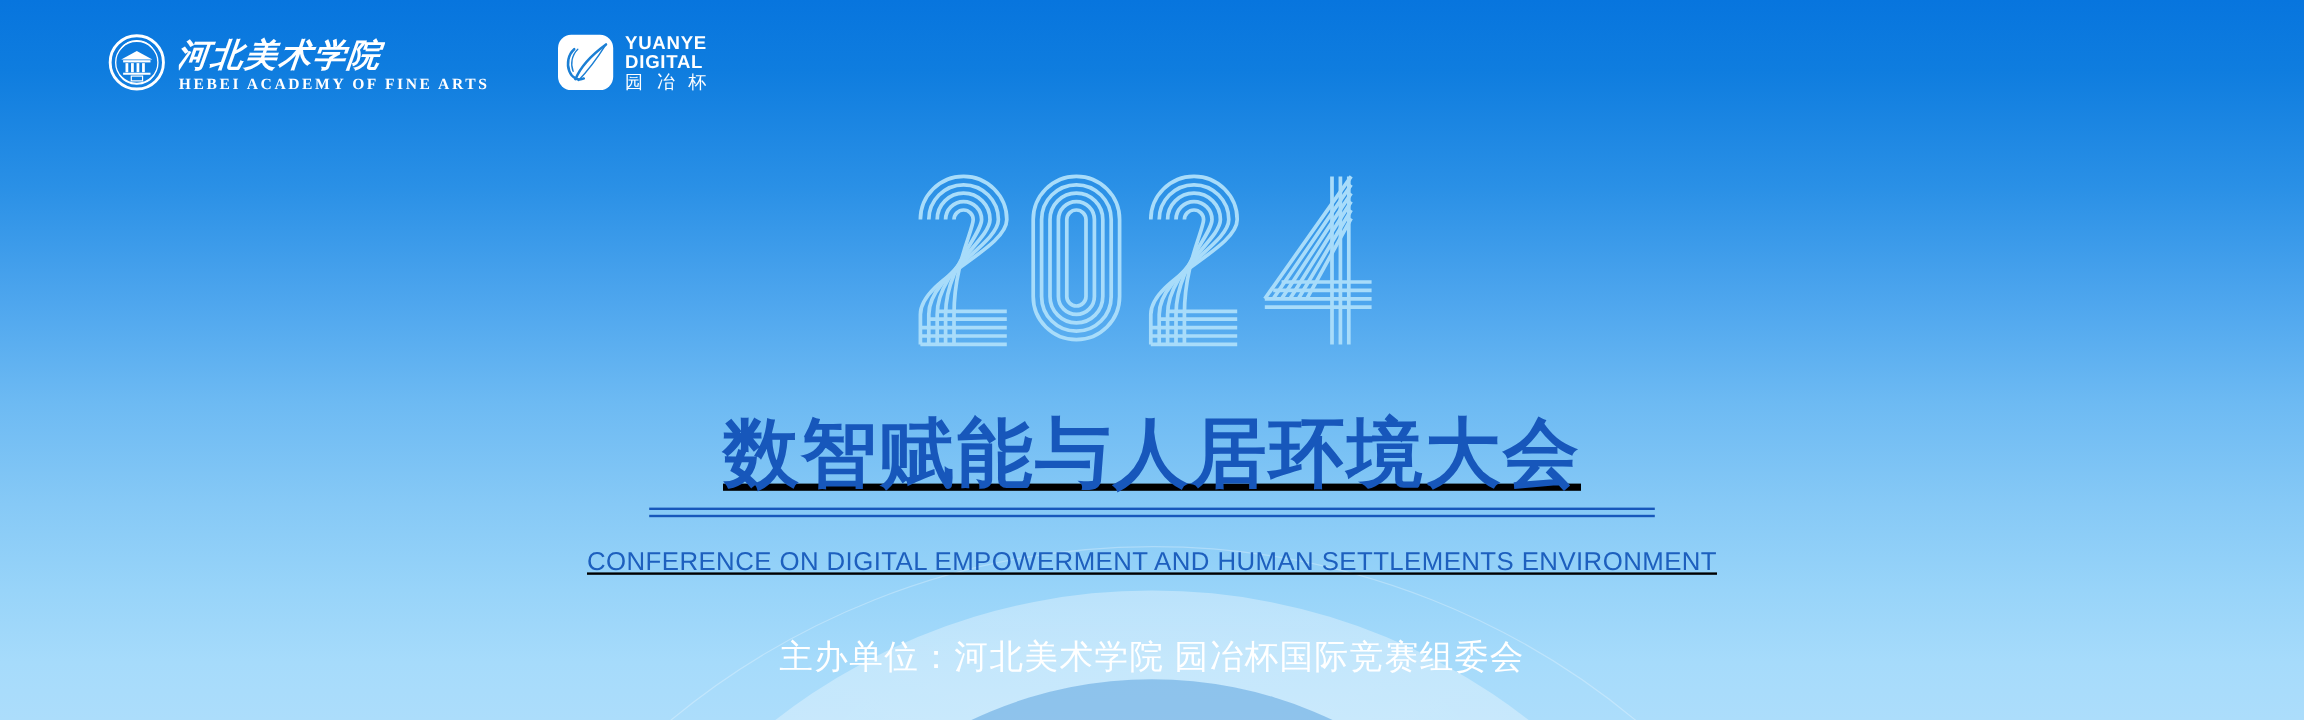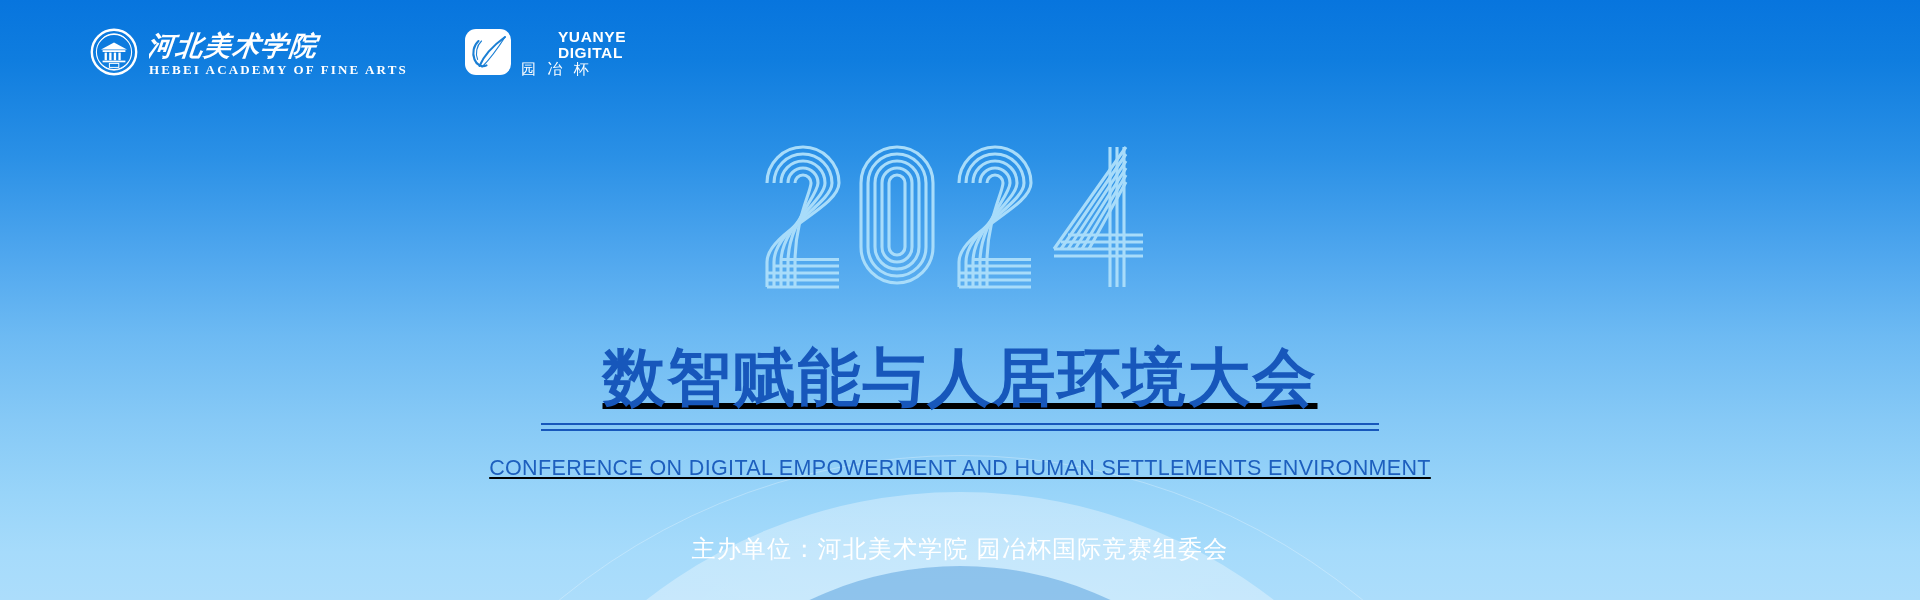--- a/index.html
+++ b/index.html
@@ -47,21 +47,21 @@
     font-family:"Liberation Serif","DejaVu Serif",serif;
     color:#ffffff;font-weight:700;font-size:13px;letter-spacing:2.15px;
     white-space:nowrap;line-height:13px;
   }
 
   .yuanye-logo{display:flex;align-items:center;gap:9px;}
   .yuanye-mark{width:48px;height:48px;flex:0 0 48px;}
   .yuanye-words{display:flex;flex-direction:column;line-height:1;}
   .yy-line1,.yy-line2{
     color:#ffffff;font-weight:700;font-size:15.5px;letter-spacing:.6px;
-    line-height:16px;white-space:nowrap;margin-left:37px;
+    line-height:16px;white-space:nowrap;
   }
   .yy-cn{
     color:#ffffff;font-size:15px;letter-spacing:3.6px;line-height:13px;
     white-space:nowrap;margin-top:1px;
   }
 
   
   #year{position:absolute;left:0;right:0;top:136px;height:158px;display:flex;justify-content:center;}
   #year svg{display:block;}
 
@@ -75,23 +75,23 @@
   #rules{width:838px;margin:7px auto 0;}
   #rules .r{height:2px;background:#1757bb;}
   #rules .gap{height:4px;}
   #sub-title{
     color:#1d5fbe;font-size:21.5px;font-weight:400;letter-spacing:.35px;
     line-height:26px;white-space:nowrap;margin:24px 0 0;
     font-family:"Liberation Sans","DejaVu Sans",sans-serif;
   }
   #organizer{
     position:absolute;left:0;right:0;top:533px;text-align:center;
-    color:#ffffff;font-size:24px;letter-spacing:1.2px;line-height:32px;
+    color:#ffffff;font-size:28px;letter-spacing:1.2px;line-height:32px;
     white-space:nowrap;
-    font-family:Liberation Sans, sans-serif;
+    font-family:Liberation Serif, serif;
   }
 </style>
 </head>
 <body>
 
 <div id="banner">
 
   <div class="arc arc-hair"></div>
   <div class="arc arc-outer"></div>
   <div class="arc arc-inner"></div>

